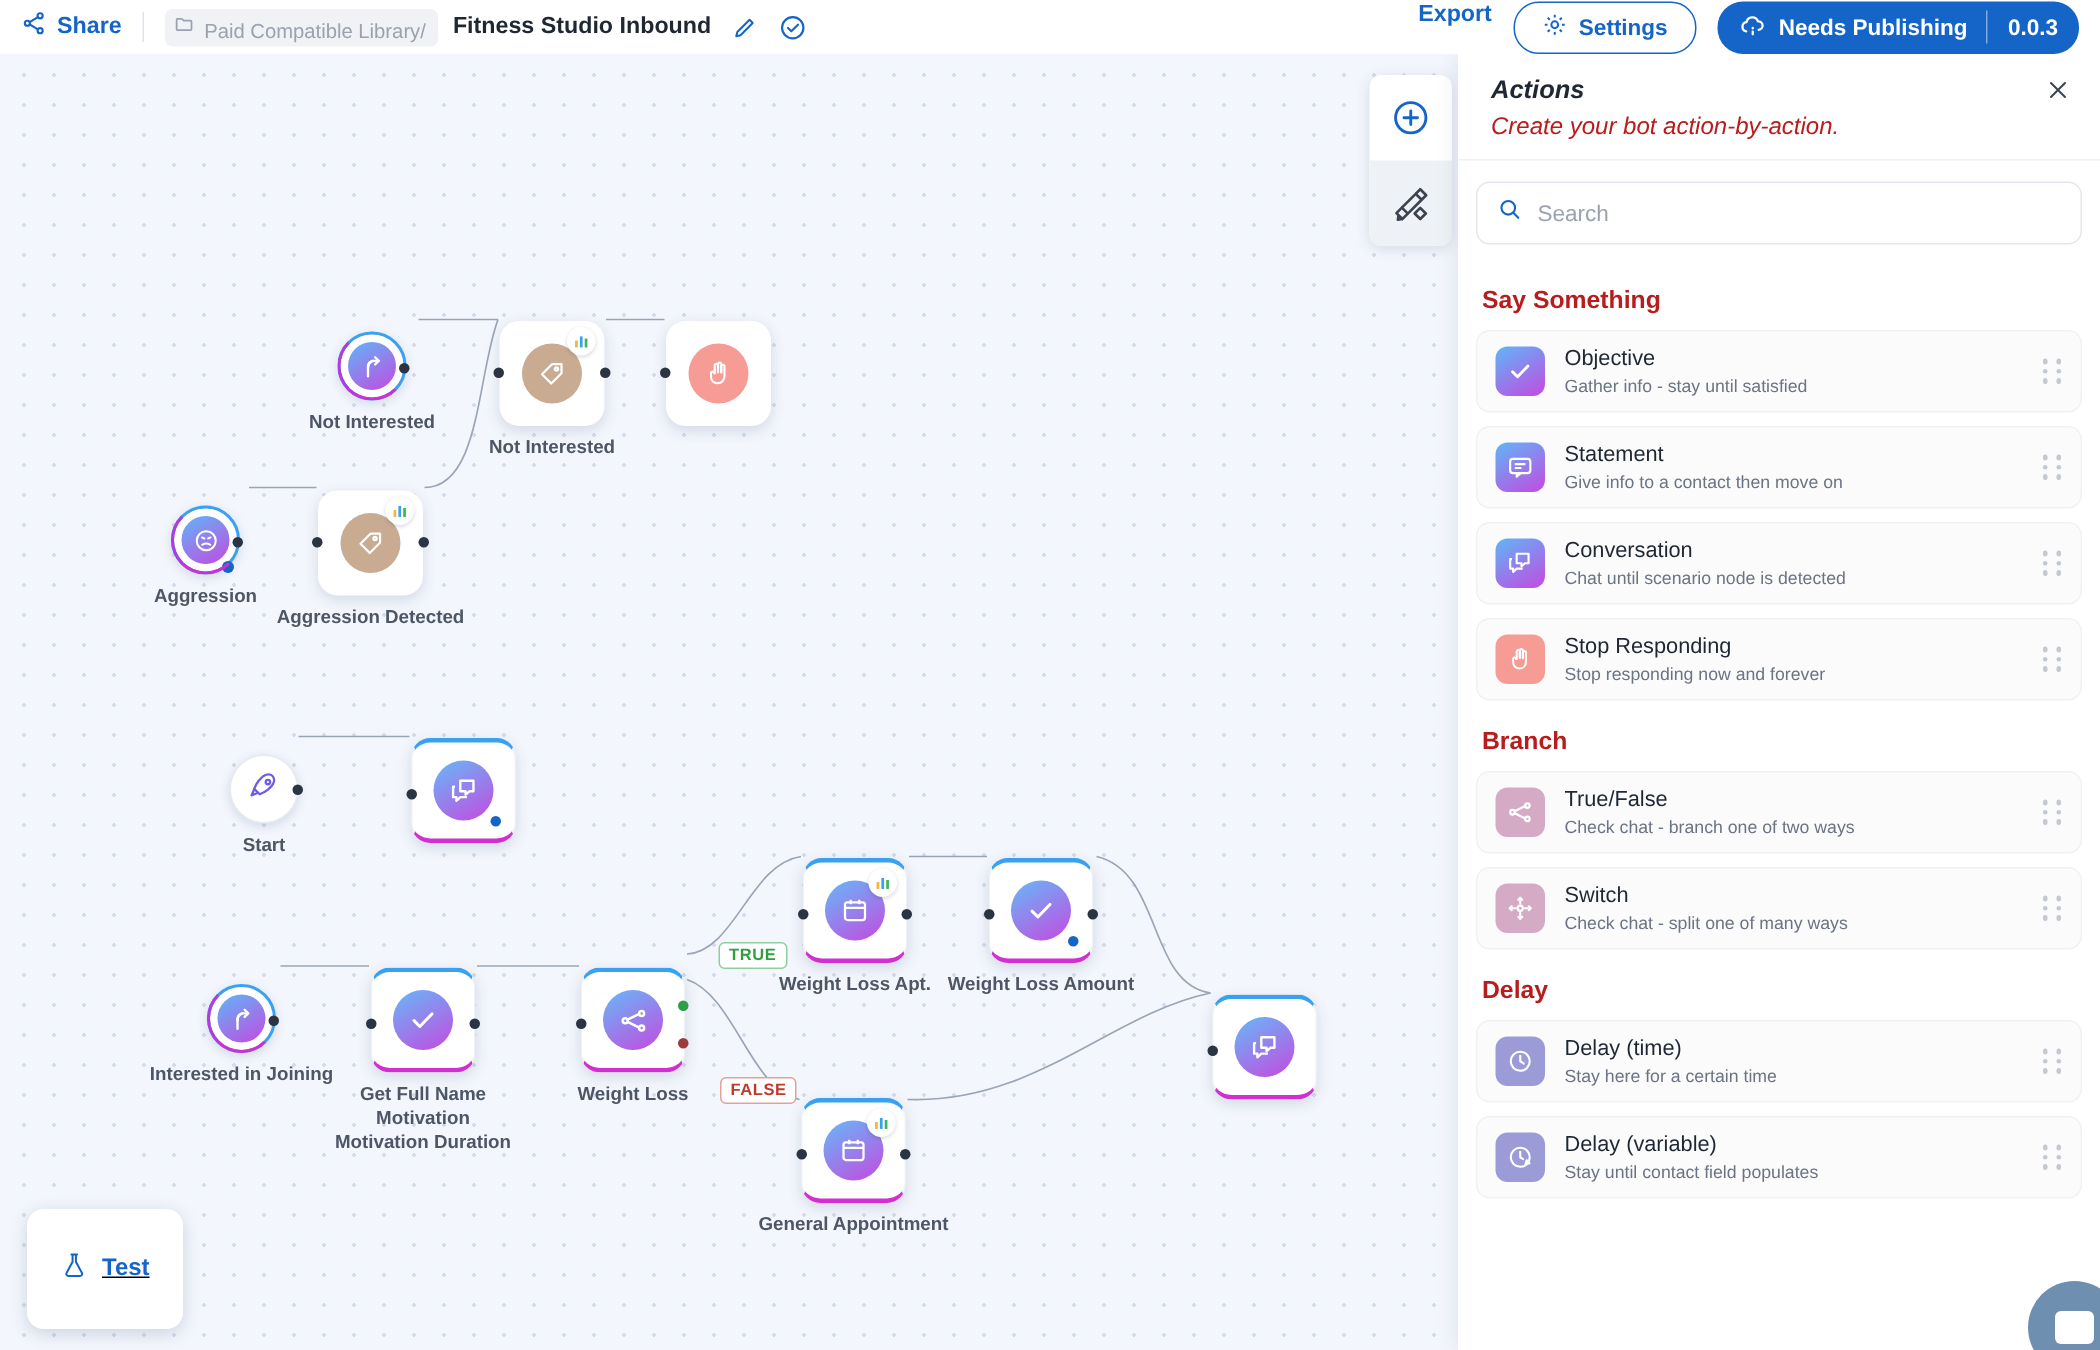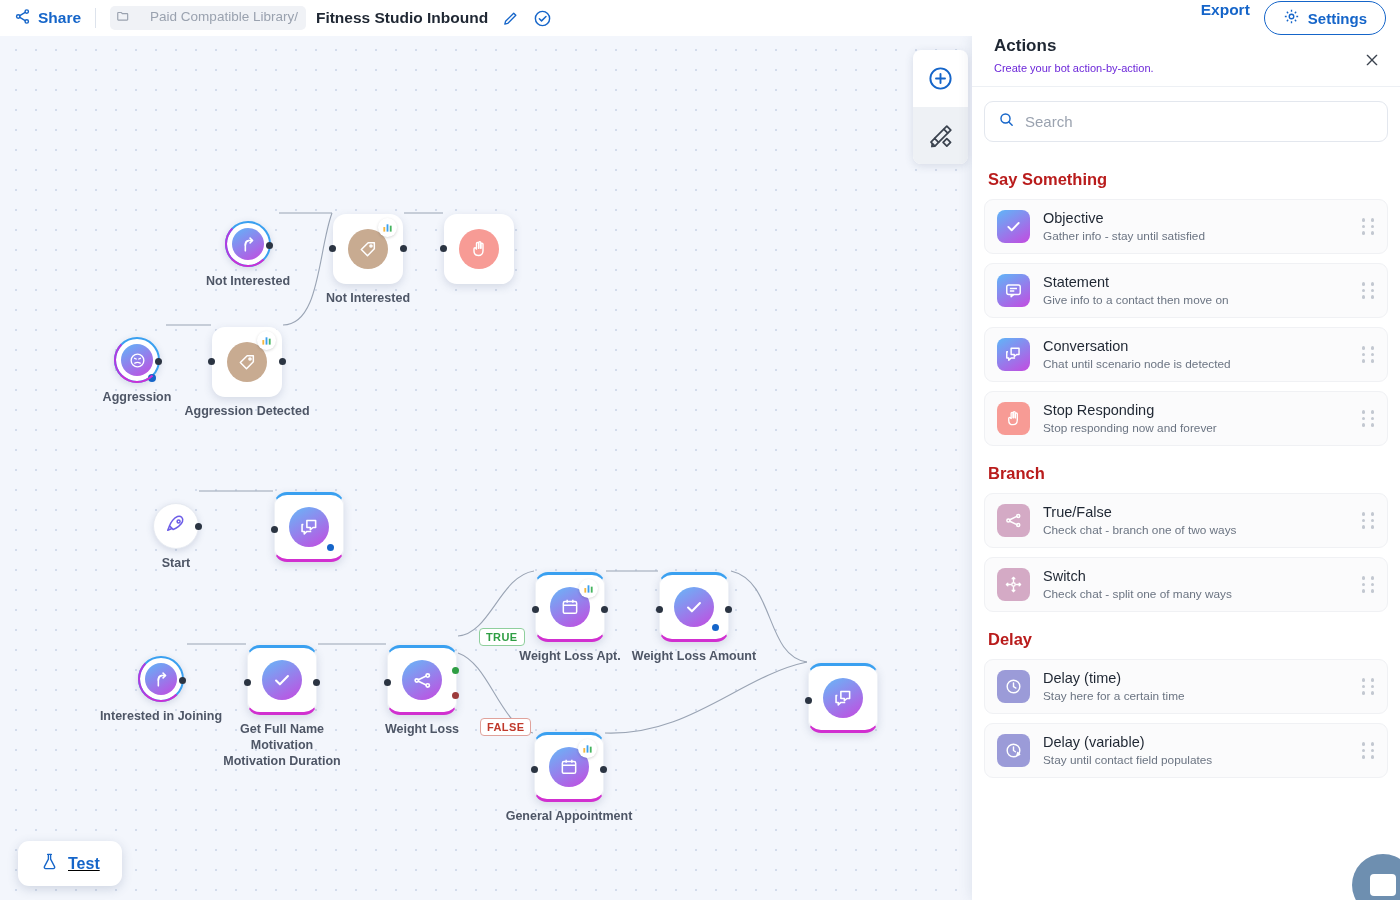--- a/index.html
+++ b/index.html
@@ -13,21 +13,21 @@
   
   .header {
     position: absolute; top: 0; left: 0; width: 1400px; height: 36px;
     background: #ffffff; display: flex; align-items: center;
     padding: 0 14px; z-index: 40;
   }
   .share-btn { display: flex; align-items: center; gap: 7px; cursor: pointer; }
   .share-btn .lbl { color: #1565c9; font-size: 15.5px; font-weight: bold; }
   .hdr-divider { width: 1px; height: 20px; background: #dde3ec; margin: 0 14px; }
   .breadcrumb {
-    display: flex; align-items: flex-start; gap: 20px;
+    display: flex; align-items: flex-end; gap: 6px;
     background: #f0f2f6; border-radius: 5px; padding: 3px 8px 3px 6px;
   }
   .breadcrumb .crumb { color: #9aa2af; font-size: 13.5px; }
   .doc-title { font-size: 15.5px; font-weight: bold; color: #1f2733; margin-left: 10px; }
   .hdr-icon-btn { margin-left: 14px; cursor: pointer; display: flex; align-items: center; }
   .hdr-right { margin-left: auto; display: flex; align-items: flex-start; gap: 14px; }
   .export-link { color: #1565c9; font-size: 15.5px; font-weight: bold; cursor: pointer; }
   .settings-btn {
     display: flex; align-items: center; gap: 8px;
     border: 1.4px solid #1565c9; border-radius: 17px;
@@ -107,34 +107,34 @@
   
   .tool-strip {
     position:absolute; top:50px; left:913px; width:55px; border-radius:8px;
     background:#fff; box-shadow:0 2px 9px rgba(60,80,120,.16); overflow:hidden; z-index:20;
   }
   .tool-btn { height:57px; display:flex; align-items:center; justify-content:center; cursor:pointer; }
   .tool-btn.active { background:#eef1f5; }
 
   .test-btn {
     position:absolute; left:18px; bottom:14px; display:flex; align-items:center; gap:9px;
-    background:#fff; border-radius:11px; padding:11px 22px;
+    background:#fff; border-radius:11px; padding:28px 22px;
     box-shadow:0 3px 11px rgba(60,80,120,.20); cursor:pointer; z-index:20;text-decoration:underline;
   }
   .test-btn .lbl { color:#1565c9; font-size:16px; font-weight:bold; }
 
   
   .panel {
     position:absolute; top:36px; left:972px; width:428px; height:864px;
     background:#fff; box-shadow:-2px 0 12px rgba(60,80,120,.10);
     display:flex; flex-direction:column; z-index:30;
   }
-  .panel-head { padding:0 22px 12px 22px; border-bottom:1px solid #edf0f4; position:relative; }
+  .panel-head { padding:14px 22px 12px 22px; border-bottom:1px solid #edf0f4; position:relative;font-style:italic; }
   .panel-title { font-size:17px; font-weight:bold; color:#1f2733; }
-  .panel-sub { font-size:11px; color:#6d28d9; margin-top:6px; }
+  .panel-sub { font-size:16px; color:#b91c1c; margin-top:6px; }
   .panel-close { position:absolute; top:16px; right:20px; cursor:pointer; }
   .search-wrap { padding:14px 12px 10px 12px; }
   .search-box {
     display:flex; align-items:center; gap:10px; border:1px solid #e3e7ee;
     border-radius:9px; padding:9px 13px;
   }
   .search-box input {
     border:none; outline:none; font-size:15px; color:#1f2733; width:100%;
     font-family:"Liberation Sans", sans-serif; background:transparent;
   }
@@ -204,20 +204,33 @@
     <div class="hdr-right">
       <span class="export-link">Export</span>
       <div class="settings-btn">
         <span>
           <svg width="17" height="17" viewBox="0 0 24 24" fill="none" stroke="#1565c9" stroke-width="1.9">
             <circle cx="12" cy="12" r="3.2"></circle>
             <path d="M12 2.6v2.6M12 18.8v2.6M21.4 12h-2.6M5.2 12H2.6M18.6 5.4l-1.9 1.9M7.3 16.7l-1.9 1.9M18.6 18.6l-1.9-1.9M7.3 7.3 5.4 5.4"></path>
           </svg>
         </span>
         <span>Settings</span>
+      </div>
+      <div class="publish-pill">
+        <span class="publish-main">
+          <span>
+            <svg width="19" height="19" viewBox="0 0 24 24" fill="none" stroke="#ffffff" stroke-width="1.9" stroke-linecap="round" stroke-linejoin="round">
+              <path d="M6.5 17.5A3.9 3.9 0 0 1 6.8 9.8a5 5 0 0 1 9.6-.7 3.6 3.6 0 0 1 .6 7.2"></path>
+              <path d="M12 20v-2.3M12 14.6v.5"></path>
+            </svg>
+          </span>
+          <span>Needs Publishing</span>
+        </span>
+        <span class="publish-sep"></span>
+        <span class="publish-ver">0.0.3</span>
       </div>
     </div>
   </div>
 
   <div class="canvas">
 
     <svg class="edges">
       <g fill="none" stroke="#9aa4b4" stroke-width="1.1">
         <path d="M279 177 L332 177"></path>
         <path d="M166 289 L211 289"></path>

